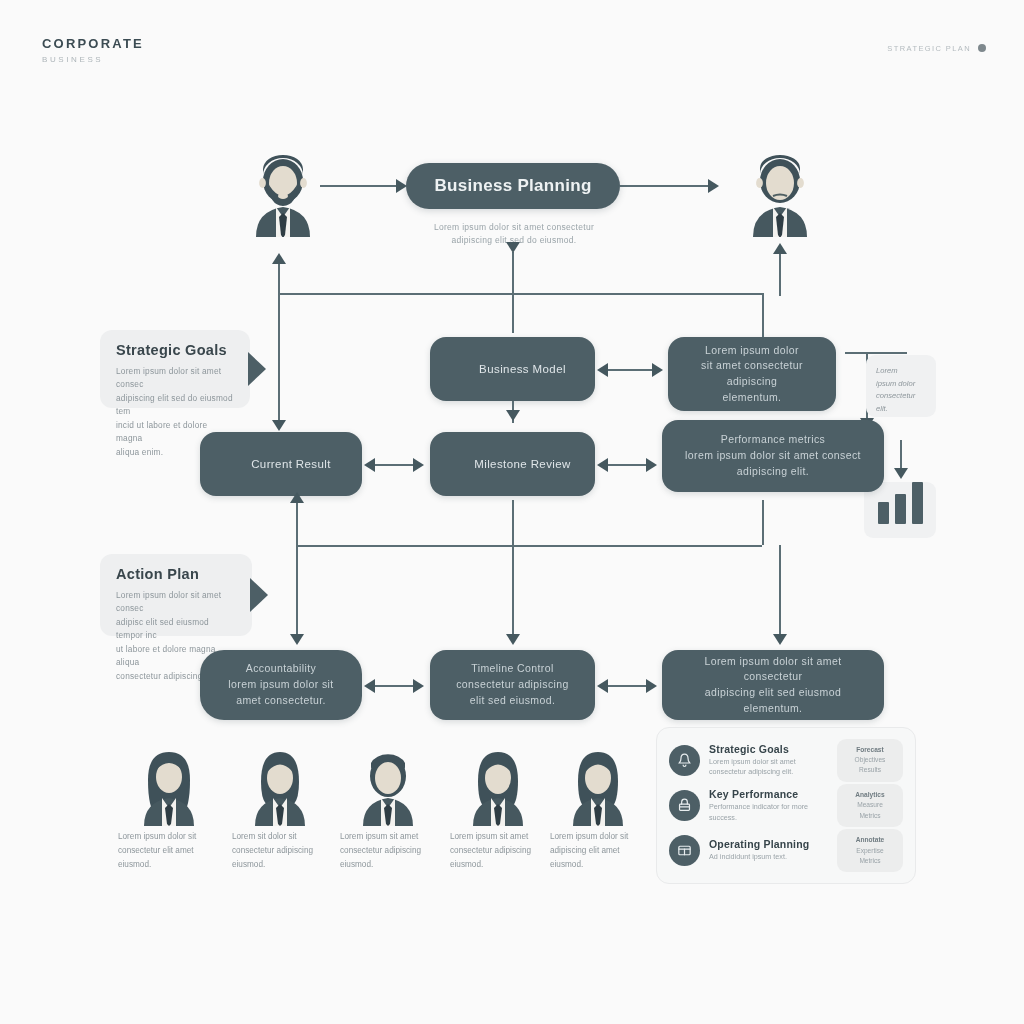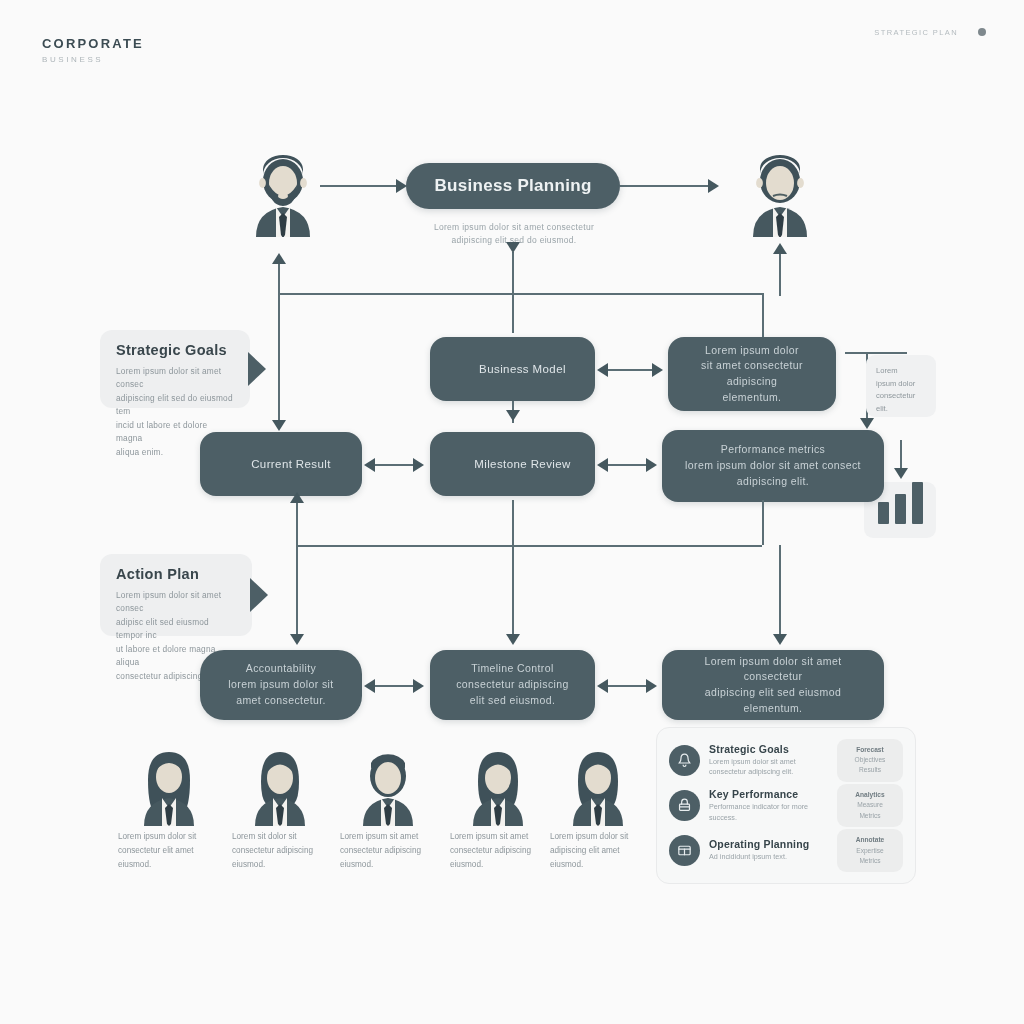--- a/index.html
+++ b/index.html
@@ -19,22 +19,22 @@
   #brand { position: absolute; left: 42px; top: 36px; }
   #brand .b-title {
     font-size: 13px; font-weight: 700; letter-spacing: 2.2px;
     color: #3c4c53;
   }
   #brand .b-sub {
     font-size: 8px; letter-spacing: 2.6px; color: #aeb6ba;
     margin-top: 4px;
   }
   #topright {
-    position: absolute; right: 38px; top: 28px;
-    display: flex; align-items: flex-start; gap: 20px;
+    position: absolute; right: 38px; top: 44px;
+    display: flex; align-items: flex-start; gap: 7px;
   }
   #topright .tr-text {
     font-size: 7.5px; letter-spacing: 1.4px; color: #b4bbbf;
   }
   #topright .tr-dot {
     width: 8px; height: 8px; border-radius: 50%;
     background: #7e888d;
   }
 
   
@@ -91,20 +91,21 @@
     border-bottom: 17px solid transparent;
     border-left: 18px solid #4d5f66;
   }
 
   
   .notebox {
     position: absolute;
     background: #f0f1f2;
     border-radius: 9px;
     padding: 10px 10px;
+    font-style: italic;
   }
   .notebox .nb-line {
     font-size: 7.6px; line-height: 1.65; color: #8e979c;
     filter: blur(.3px);
   }
 
   
   .charticon {
     position: absolute;
     background: #f0f1f2;
@@ -288,21 +289,21 @@
   <div class="callout-arrow" style="left:248px; top:352px;"></div>
 
   <div class="node" style="left:200px; top:432px; width:162px; height:64px;">
     <div><span class="n-line main">Current Result</span></div>
   </div>
 
   <div class="node" style="left:430px; top:432px; width:165px; height:64px;">
     <div><span class="n-line main">Milestone Review</span></div>
   </div>
 
-  <div class="node" style="left:662px; top:430px; width:222px; height:72px;">
+  <div class="node" style="left:662px; top:420px; width:222px; height:72px;">
     <div>
       <div class="n-line">Performance metrics</div>
       <div class="n-line">lorem ipsum dolor sit amet consect</div>
       <div class="n-line">adipiscing elit.</div>
     </div>
   </div>
 
   <div class="ln h" style="left:372px; top:464px; width:48px;"></div>
   <div class="ah left" style="left:364px; top:458px;"></div>
   <div class="ah right" style="left:413px; top:458px;"></div>

